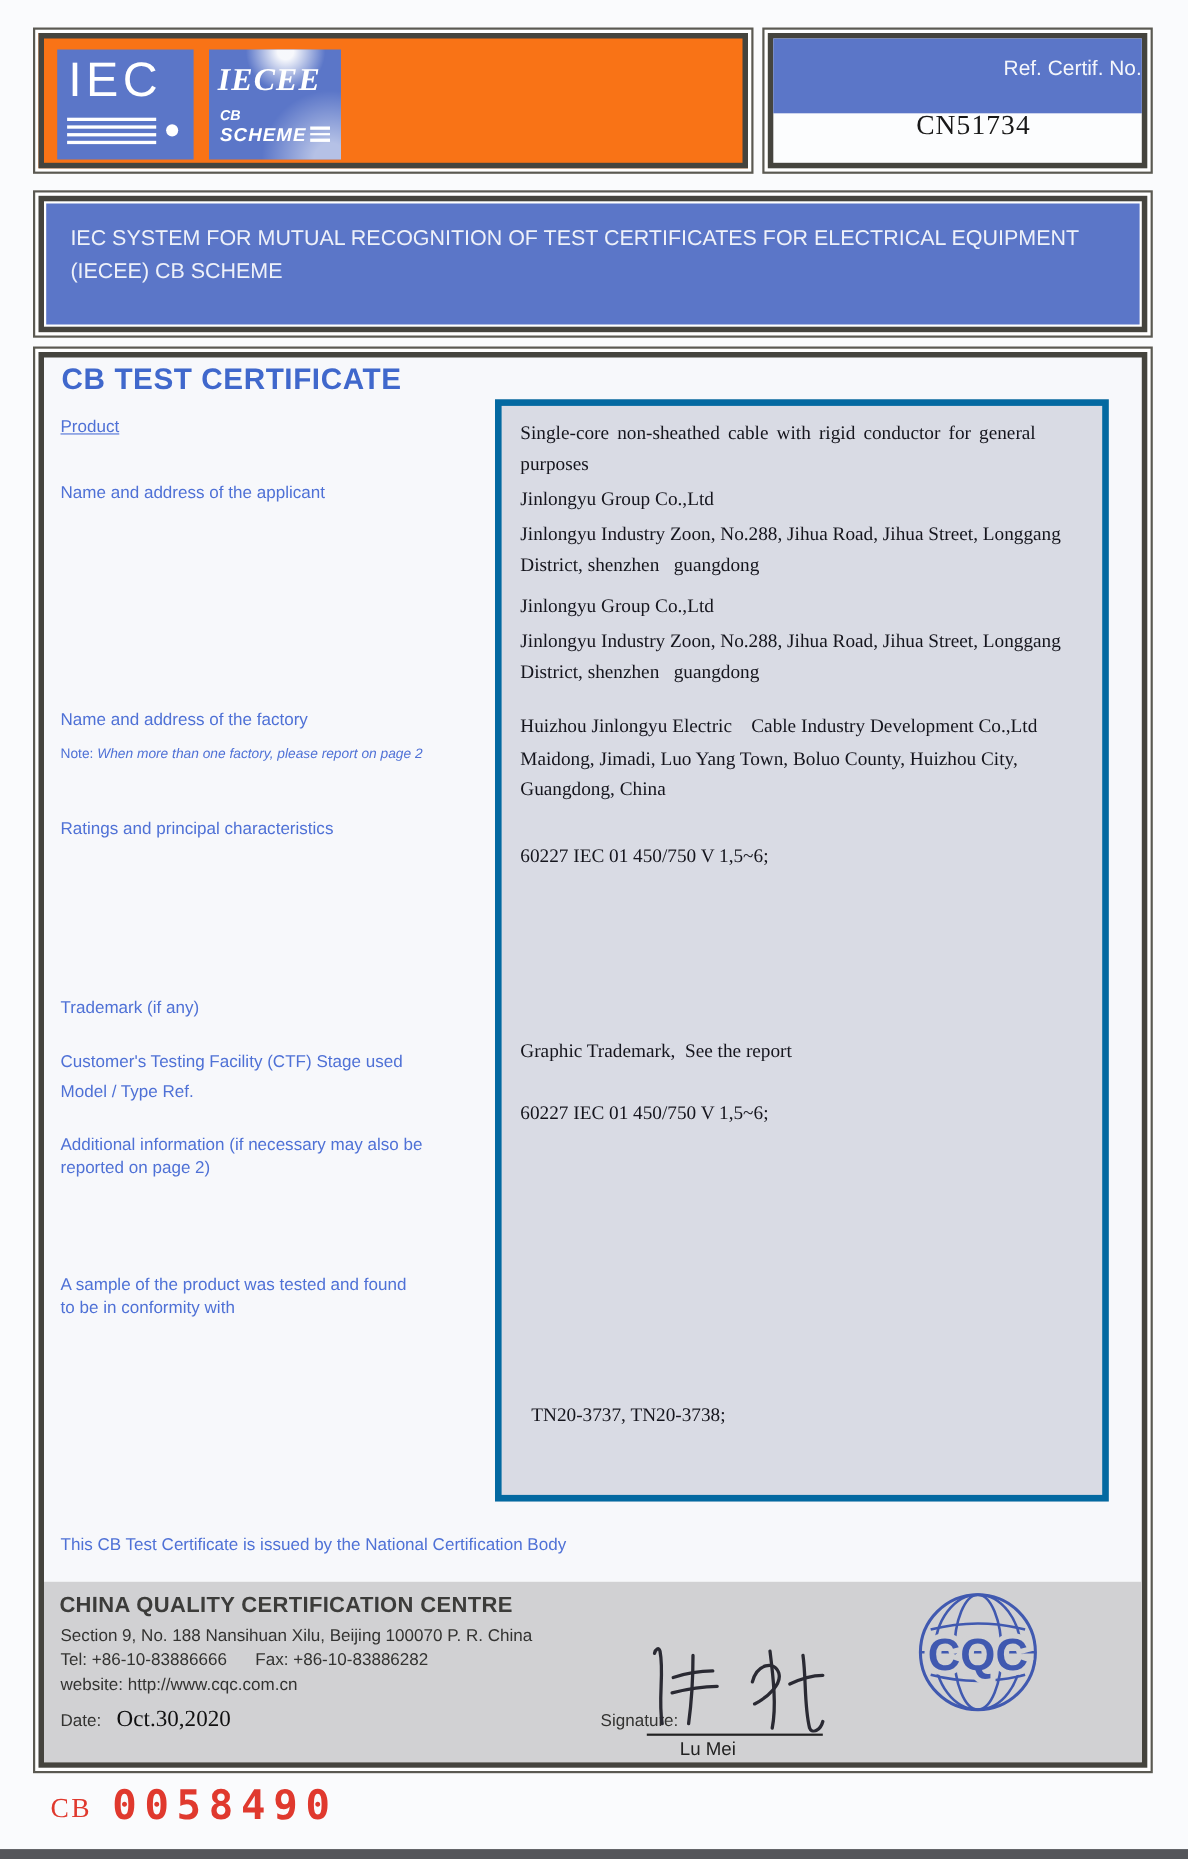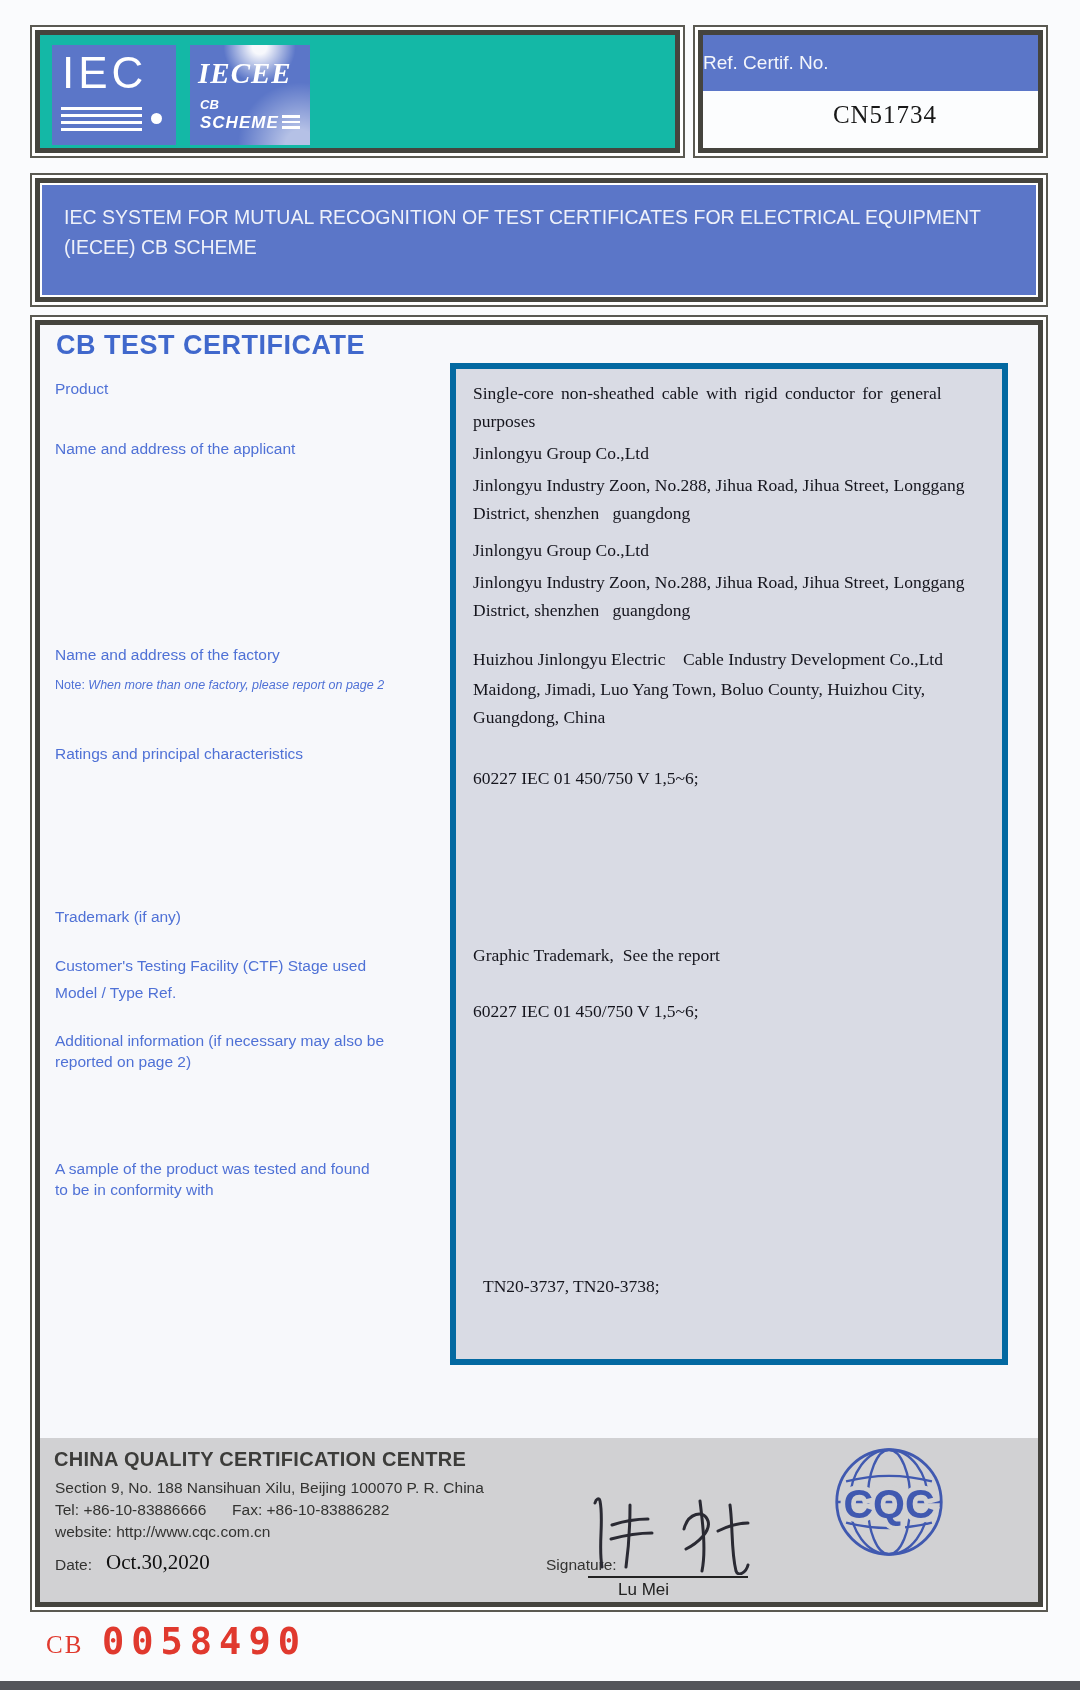--- a/index.html
+++ b/index.html
@@ -21,22 +21,22 @@
       radial-gradient(circle at 58% 2%, rgba(255,255,255,.95) 0 6%, rgba(255,255,255,0) 30%),
       radial-gradient(circle at 92% 100%, rgba(255,255,255,.55) 0 10%, rgba(255,255,255,0) 42%),
       #5b76c8;}
   .iecee-word{font-family:"Liberation Serif",serif;font-style:italic;font-weight:bold;
               font-size:29px;position:absolute;left:8px;top:12px;letter-spacing:1px;}
   .iecee-cb{font-style:italic;font-weight:bold;font-size:13px;position:absolute;left:10px;top:52px;}
   .iecee-scheme{font-style:italic;font-weight:bold;font-size:17px;position:absolute;left:10px;top:68px;letter-spacing:1px;}
   .iecee-bars{position:absolute;left:92px;top:70px;}
   .iecee-bars div{width:18px;height:2.5px;background:#fff;margin-bottom:3px;}
   
-  .ref-head{position:absolute;left:0;right:0;top:0;height:56px;background:#5b76c8;color:#f4f6fb;
-            font-size:19px;text-align:left;line-height:56px;}
+  .ref-head{position:absolute;left:0;right:0;top:0;height:68px;background:#5b76c8;color:#f4f6fb;
+            font-size:19px;text-align:right;line-height:56px;}
   .ref-val{position:absolute;left:0;right:0;top:66px;text-align:center;
            font-family:"Liberation Serif",serif;font-size:25px;color:#181818;letter-spacing:1px;padding-left:29px;}
   
   .banner-blue{position:absolute;inset:2px;background:#5b76c8;color:#eef1f9;
                font-size:19.5px;line-height:30px;padding:17px 0 0 22px;box-sizing:border-box;}
   
   .cert-title{position:absolute;left:16px;top:5px;font-size:27px;font-weight:bold;
               color:#4068cc;letter-spacing:.5px;}
   .lbl{position:absolute;left:15px;width:380px;font-size:15.5px;color:#4f71d6;line-height:21px;}
   .note{position:absolute;left:15px;width:400px;font-size:12.5px;color:#4f71d6;}
@@ -63,21 +63,21 @@
   .stamp-cb{position:absolute;left:46px;top:1631px;color:#e0392e;
             font-family:"Liberation Serif",serif;font-size:25px;letter-spacing:2px;}
   .stamp-num{position:absolute;left:102px;top:1620px;color:#e0392e;
              font-family:"DejaVu Sans Mono",monospace;font-weight:bold;font-size:37px;letter-spacing:7px;}
   .bottom-bar{position:absolute;left:0;right:0;top:1681px;height:9px;background:#54555a;}
 </style>
 </head>
 <body>
 
 <div class="frame" style="left:30px;top:25px;width:655px;height:133px;">
-  <div class="frame-inner" style="background:#14b8a6;">
+  <div class="frame-inner" style="background:#f97316;">
     <div class="logo-tile" style="left:12px;top:10px;width:124px;height:100px;">
       <div class="iec-text">IEC</div>
       <div class="iec-lines">
           <div></div>
           <div></div>
           <div></div>
           <div></div>
         </div>
       <div class="iec-dot"></div>
     </div>
@@ -106,21 +106,21 @@
     <div class="banner-blue prewrap">IEC SYSTEM FOR MUTUAL RECOGNITION OF TEST CERTIFICATES FOR ELECTRICAL EQUIPMENT
 (IECEE) CB SCHEME</div>
   </div>
 </div>
 
 <div class="frame" style="left:30px;top:315px;width:1018px;height:1297px;">
   <div class="frame-inner">
 
     <div class="cert-title">CB TEST CERTIFICATE</div>
 
-    <div class="lbl" style="top:53px;">Product</div>
+    <div class="lbl" style="top:53px;text-decoration:underline;">Product</div>
     <div class="lbl" style="top:113px;">Name and address of the applicant</div>
     <div class="lbl" style="top:319px;">Name and address of the factory</div>
     <div class="note" style="top:353px;"><span>Note: </span><i>When more than one factory, please report on page 2</i></div>
     <div class="lbl" style="top:418px;">Ratings and principal characteristics</div>
     <div class="lbl" style="top:581px;">Trademark (if any)</div>
     <div class="lbl" style="top:630px;">Customer's Testing Facility (CTF) Stage used</div>
     <div class="lbl" style="top:657px;">Model / Type Ref.</div>
     <div class="lbl prewrap" style="top:705px;">Additional information (if necessary may also be
 reported on page 2)</div>
     <div class="lbl prewrap" style="top:833px;">A sample of the product was tested and found
@@ -137,20 +137,21 @@
 District, shenzhen   guangdong</div>
       <div class="val prewrap" style="top:276px;">Huizhou Jinlongyu Electric    Cable Industry Development Co.,Ltd</div>
       <div class="val prewrap" style="top:306px;">Maidong, Jimadi, Luo Yang Town, Boluo County, Huizhou City,
 Guangdong, China</div>
       <div class="val" style="top:395px;">60227 IEC 01 450/750 V 1,5~6;</div>
       <div class="val prewrap" style="top:572px;">Graphic Trademark,  See the report</div>
       <div class="val" style="top:628px;">60227 IEC 01 450/750 V 1,5~6;</div>
       <div class="val" style="top:903px;left:27px;">TN20-3737, TN20-3738;</div>
     </div>
 
+    <div class="issued" style="top:1071px;">This CB Test Certificate is issued by the National Certification Body</div>
 
     <div class="band">
       <div class="org">CHINA QUALITY CERTIFICATION CENTRE</div>
       <div class="small line1">Section 9, No. 188 Nansihuan Xilu, Beijing 100070 P. R. China</div>
       <div class="small line2 prewrap">Tel: +86-10-83886666      Fax: +86-10-83886282</div>
       <div class="small line3">website: http://www.cqc.com.cn</div>
 
       <div class="date-label">Date:</div>
       <div class="date-value">Oct.30,2020</div>
 

